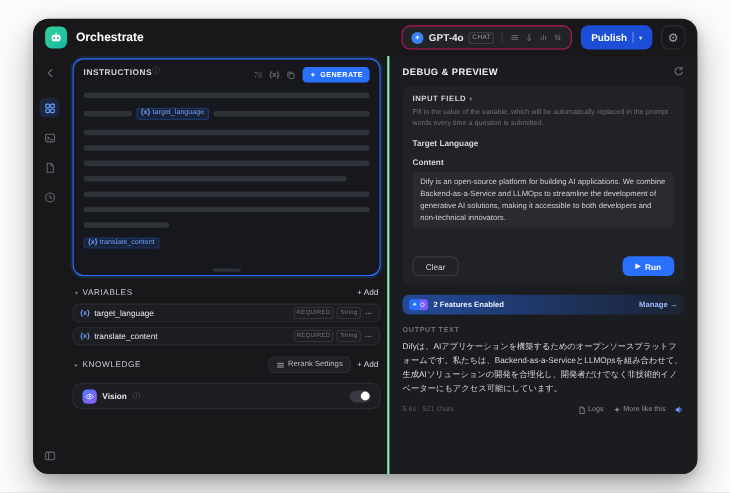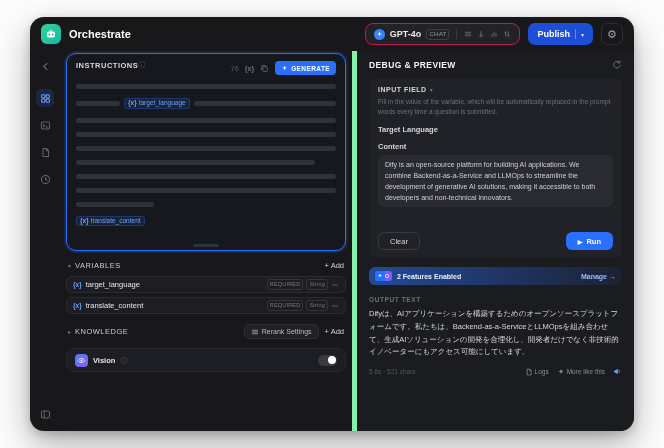--- a/index.html
+++ b/index.html
@@ -75,21 +75,21 @@
 
   .vision-row{display:flex;align-items:center;gap:5px;background:#1d1e23;border:1px solid #2b2c31;border-radius:8px;
               height:24px;padding:0 8px;margin-top:9px}
   .vision-icon{width:13px;height:13px;border-radius:4px;background:linear-gradient(135deg,#4f7cff,#8b5cf6);
                display:flex;align-items:center;justify-content:center}
   .vision-label{font-size:7.5px;color:#e6e7ea;font-weight:bold}
   .toggle{margin-left:auto;width:19px;height:11px;border-radius:6px;background:#3a3b42;position:relative;cursor:pointer}
   .toggle-knob{position:absolute;right:1.5px;top:1.5px;width:8px;height:8px;border-radius:50%;background:#fff}
 
   
-  .debug-panel{flex:1;border-left:5px solid #86efac;background:#1b1c20;padding:9px 12px 0;display:flex;flex-direction:column;overflow:hidden}
+  .debug-panel{flex:1;border-left:2px solid #86efac;background:#1b1c20;padding:9px 12px 0;display:flex;flex-direction:column;overflow:hidden}
   .debug-header{display:flex;align-items:center}
   .debug-title{font-size:8.5px;font-weight:bold;letter-spacing:.4px;color:#f2f2f4}
   .refresh-btn{margin-left:auto;color:#6e7178;background:none;border:none;cursor:pointer;display:flex}
   .input-card{margin-top:8px;background:#212227;border-radius:8px;padding:8px 9px}
   .if-title-row{display:flex;align-items:center;gap:3px;cursor:pointer}
   .if-title{font-size:7px;font-weight:bold;letter-spacing:.5px;color:#d7d8dc}
   .if-desc{margin-top:4px;font-size:6.5px;line-height:1.55;color:#6e7178;max-width:240px}
   .field-label{margin-top:8px;font-size:7.5px;color:#d4d5da;font-weight:bold}
   .select{margin-top:4px;height:18px;background:#2a2b31;border-radius:6px;display:flex;align-items:center;
           padding:0 7px;font-size:7.5px;color:#e6e7ea;cursor:pointer}

